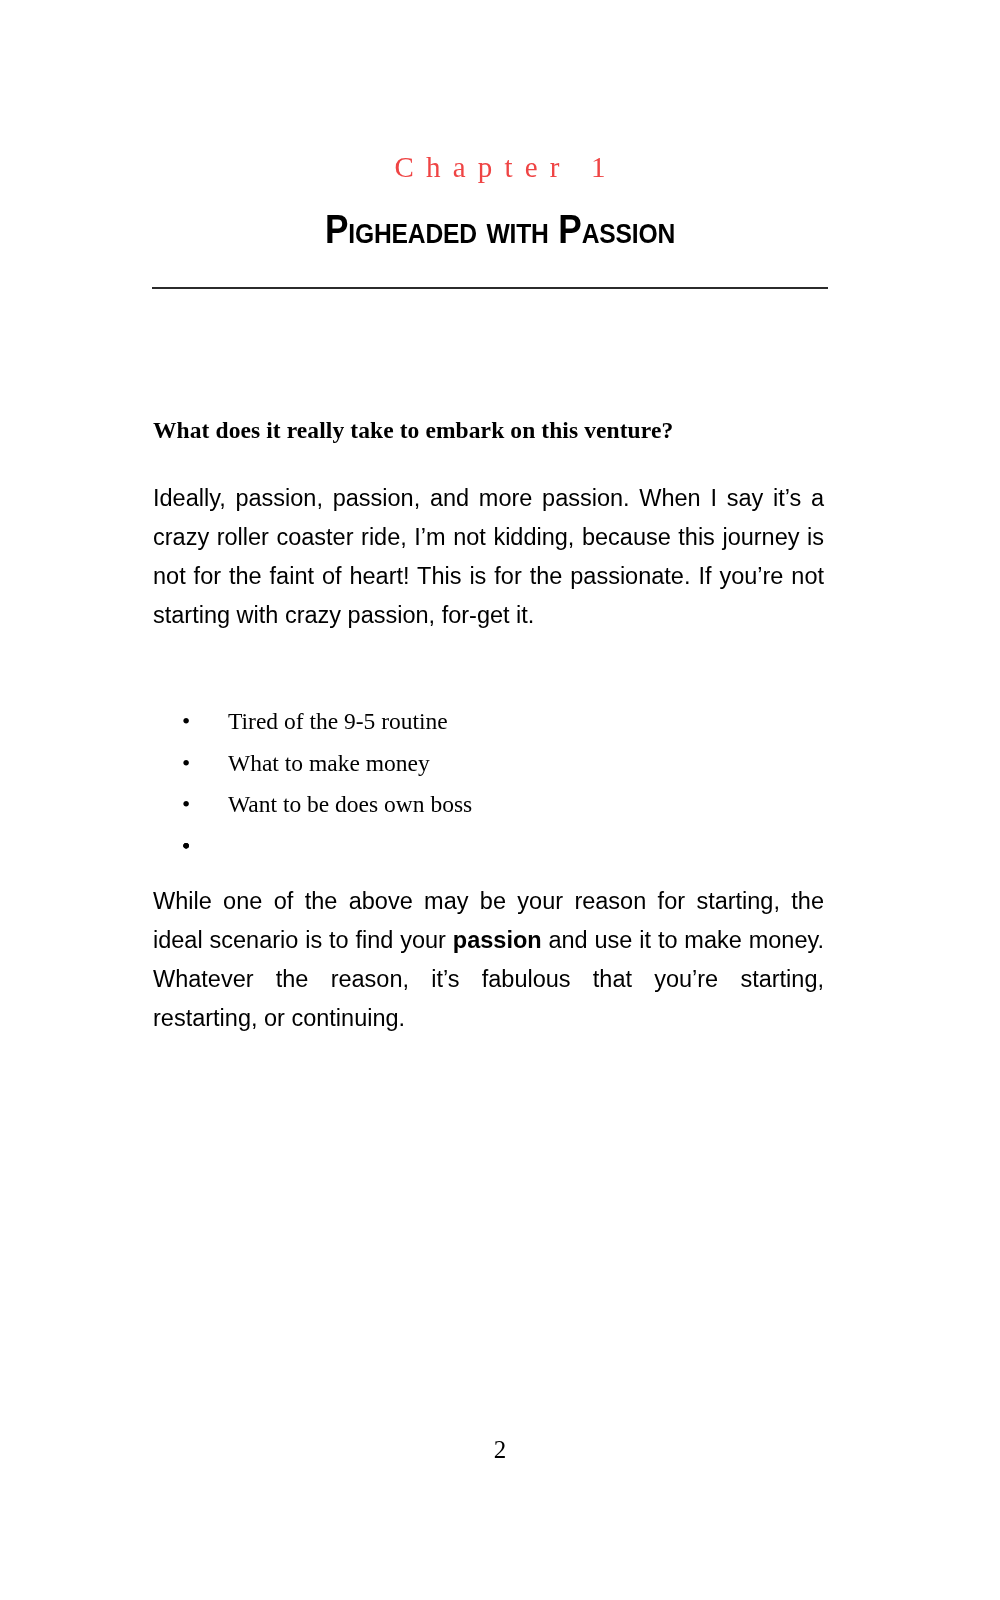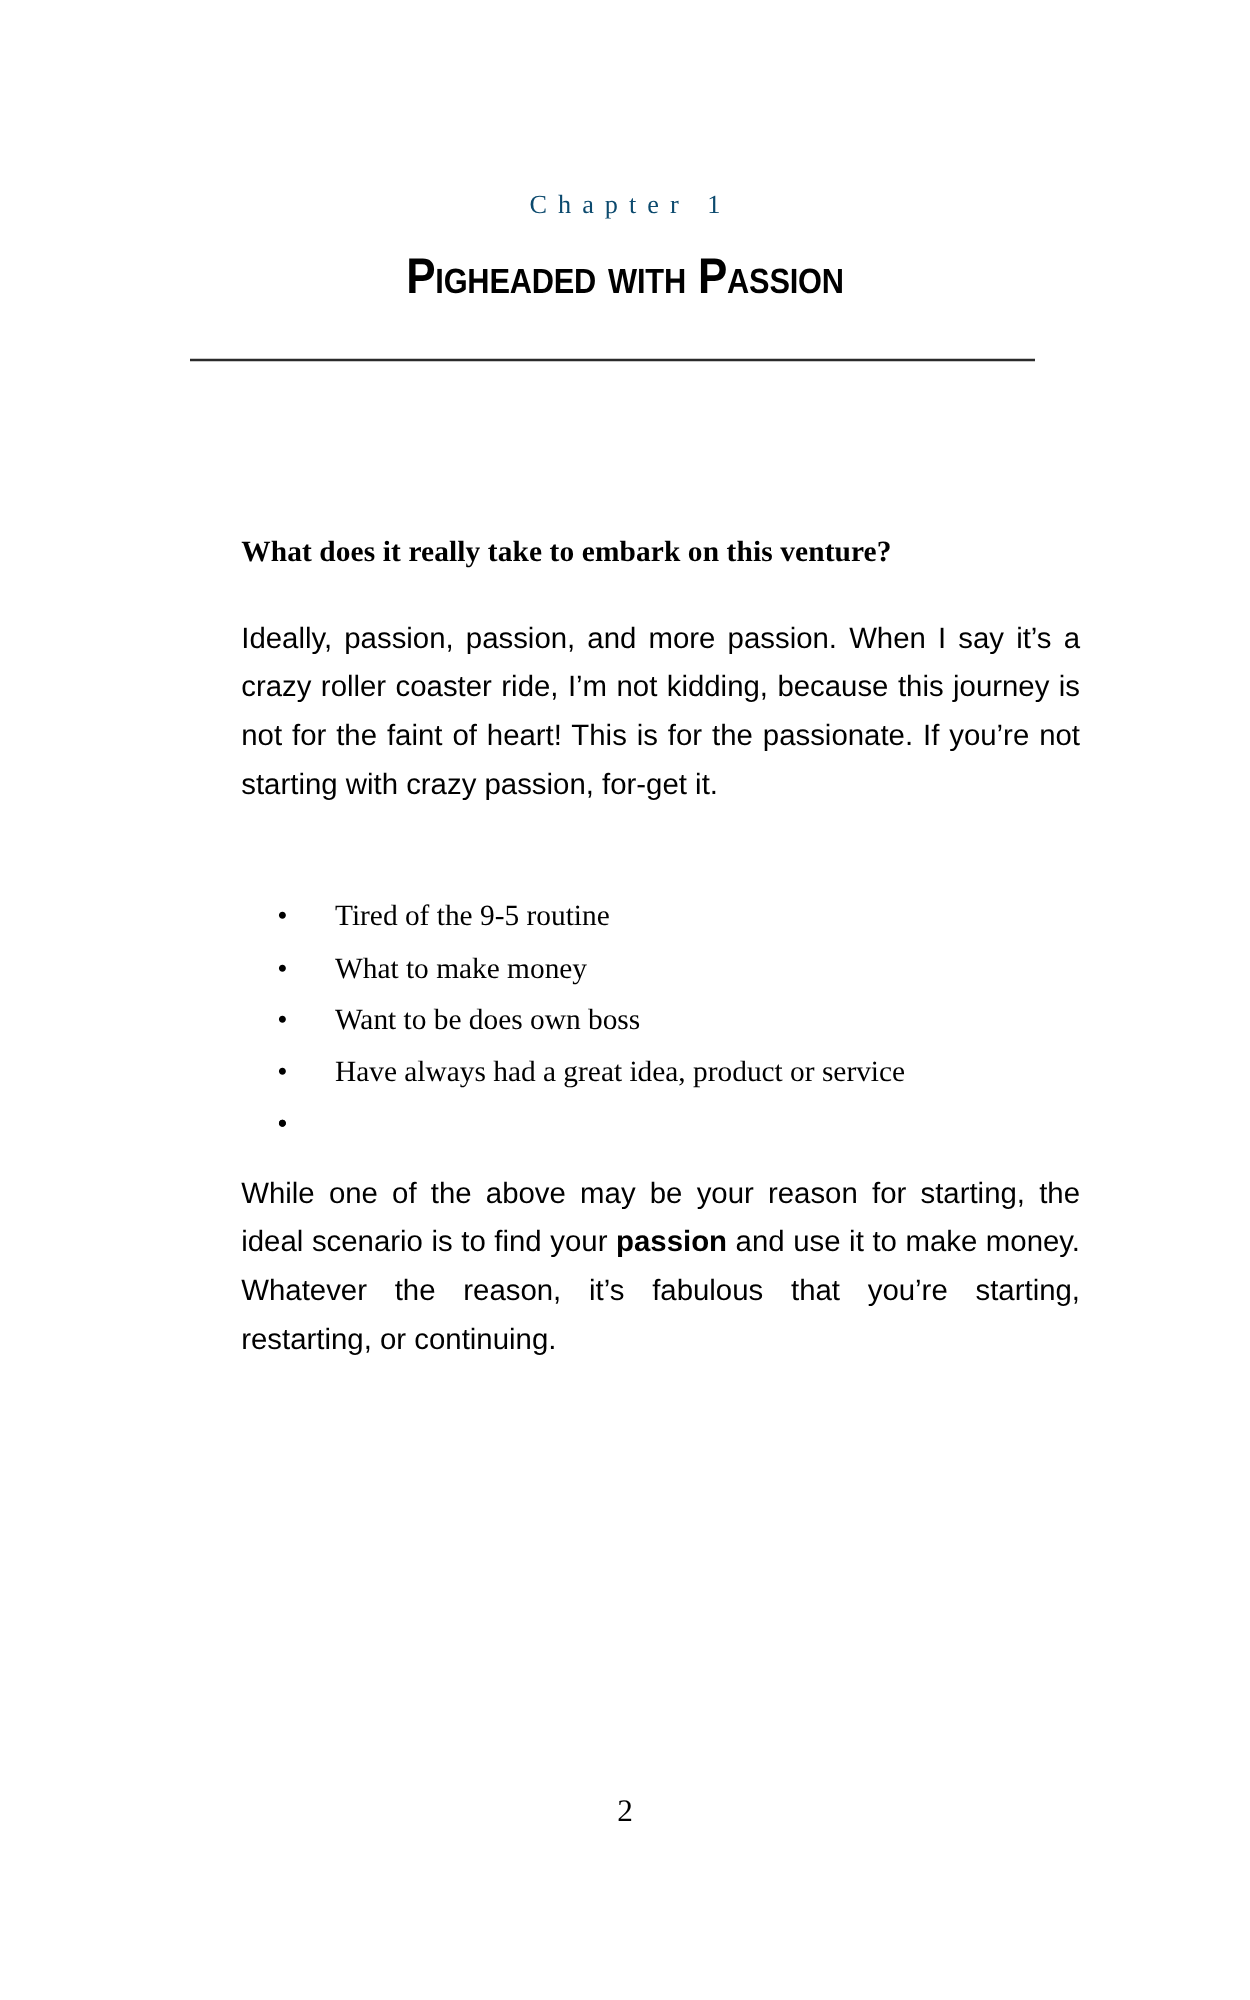--- a/index.html
+++ b/index.html
@@ -31,26 +31,26 @@
   .chapter-head {
     position: absolute;
     left: 0;
     right: 0;
     top: 152px;
     text-align: center;
   }
 
   .chapter-number {
     font-family: "Liberation Serif", "DejaVu Serif", serif;
-    font-size: 21px;
+    font-size: 29px;
     font-weight: 400;
     letter-spacing: 0.42em;
     text-indent: 0.42em;
     line-height: 1.05;
-    color: #0c4a6e;
+    color: #ef4444;
     white-space: nowrap;
   }
 
   .chapter-title {
     margin-top: 27px;
     font-family: "Liberation Sans", "DejaVu Sans", sans-serif;
     font-size: 40px;
     font-weight: 700;
     font-variant: small-caps;
     font-stretch: condensed;
@@ -69,23 +69,22 @@
     width: 676px;
     height: 0;
     border-top: 2px solid #2b2b2b;
   }
 
   
 
   .content {
     position: absolute;
     left: 153px;
-    top: 424px;
+    top: 412px;
     width: 671px;
-    margin-left: 40px;
   }
 
   .subhead {
     font-family: "Liberation Serif", "DejaVu Serif", serif;
     font-size: 23.5px;
     font-weight: 700;
     line-height: 1.55;
     letter-spacing: 0.004em;
     margin: 0;
     white-space: nowrap;
@@ -197,21 +196,20 @@
       <li class="nowrap">
         <span class="bullet">•</span>
         <span>What to make money</span>
       </li>
       <li class="nowrap">
         <span class="bullet">•</span>
         <span>Want to be does own boss</span>
       </li>
       <li class="nowrap">
         <span class="bullet">•</span>
-        <span>Have always had a great idea, product or service</span>
       </li>
       <li>
         <span class="bullet">•</span>
       </li>
       <li class="nowrap">
         <span class="bullet">•</span>
       </li>
     </ul>
 
     <div class="gap-after-list"></div>

